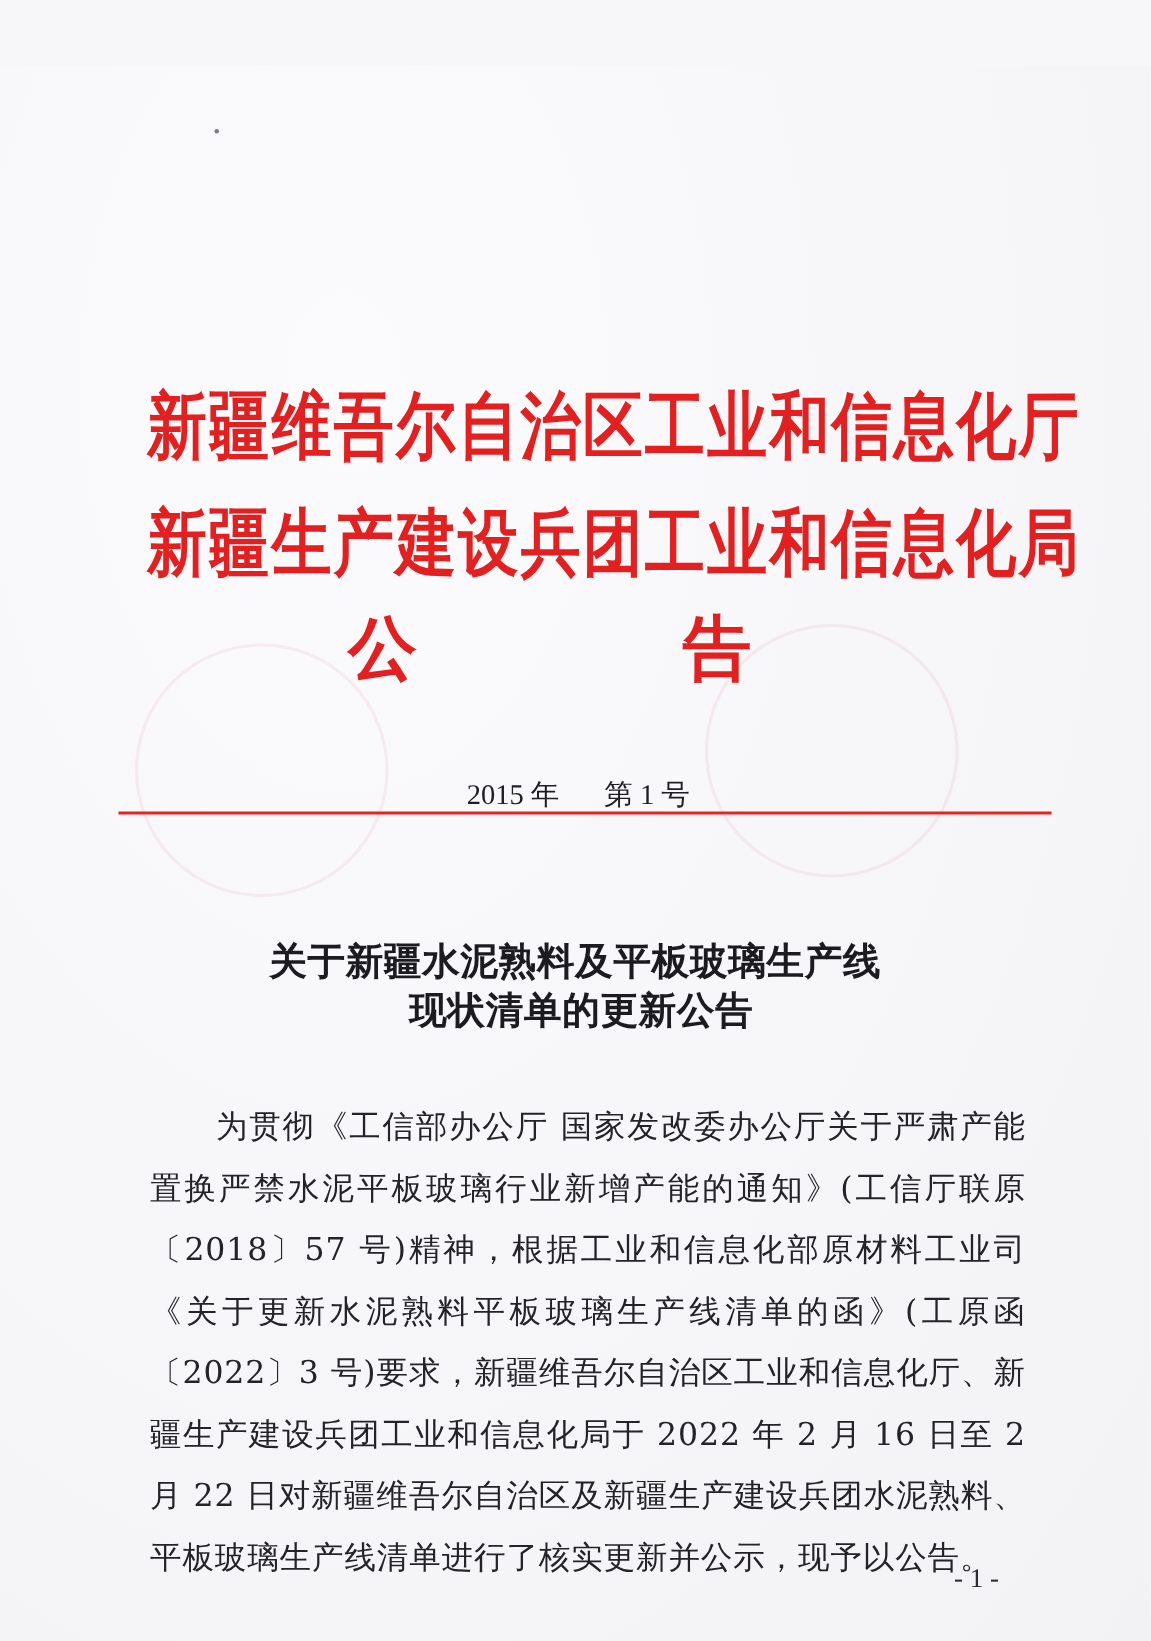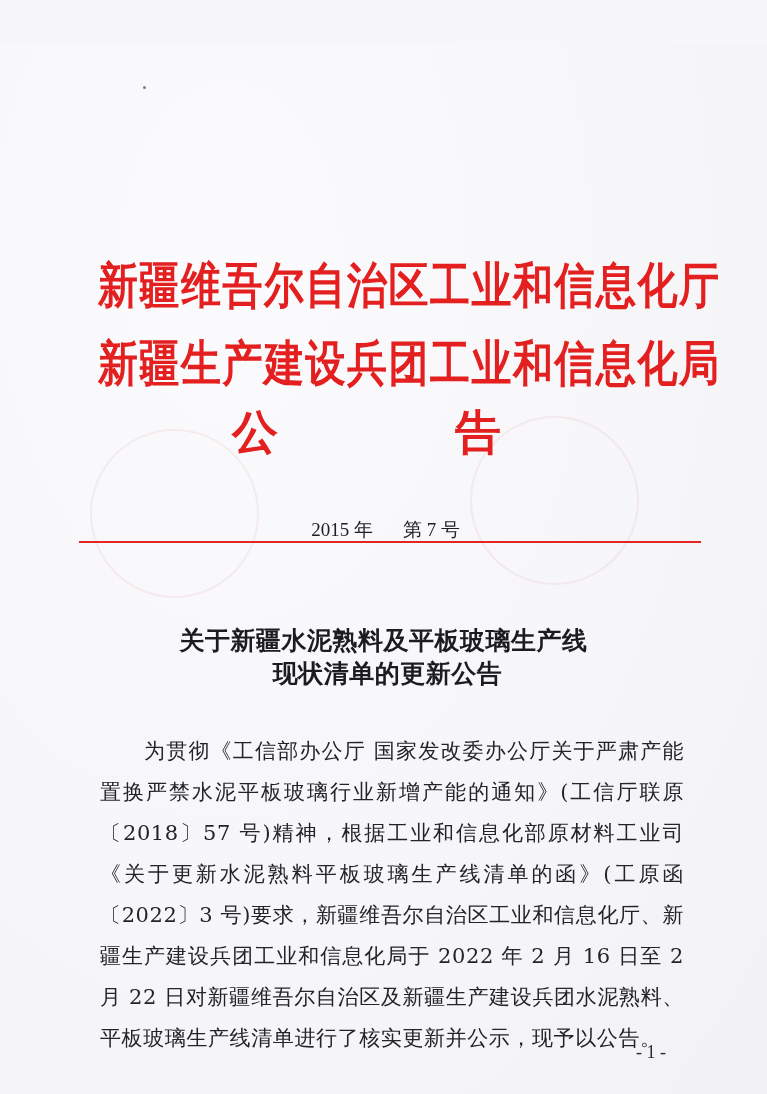--- a/index.html
+++ b/index.html
@@ -145,21 +145,21 @@
   <div class="ghost-stamp left"></div>
   <div class="ghost-stamp right"></div>
 
   <div class="issuer line1">新疆维吾尔自治区工业和信息化厅</div>
   <div class="issuer line2">新疆生产建设兵团工业和信息化局</div>
 
   <div class="notice-word w1">公</div>
   <div class="notice-word w2">告</div>
 
   <div class="issue-no">
-    <span>2015 年</span><span class="gap"></span><span>第 7 号</span>
+    <span>2015 年</span><span class="gap"></span><span>第 1 号</span>
   </div>
 
   <div class="red-rule"></div>
 
   <div class="doc-title t1">关于新疆水泥熟料及平板玻璃生产线</div>
   <div class="doc-title t2">现状清单的更新公告</div>
 
   <p class="body-text">为贯彻《工信部办公厅 国家发改委办公厅关于严肃产能置换严禁水泥平板玻璃行业新增产能的通知》(工信厅联原〔2018〕57 号)精神，根据工业和信息化部原材料工业司《关于更新水泥熟料平板玻璃生产线清单的函》(工原函〔2022〕3 号)要求，新疆维吾尔自治区工业和信息化厅、新疆生产建设兵团工业和信息化局于 2022 年 2 月 16 日至 2 月 22 日对新疆维吾尔自治区及新疆生产建设兵团水泥熟料、平板玻璃生产线清单进行了核实更新并公示，现予以公告。</p>
 
   <div class="page-number">- 1 -</div>

